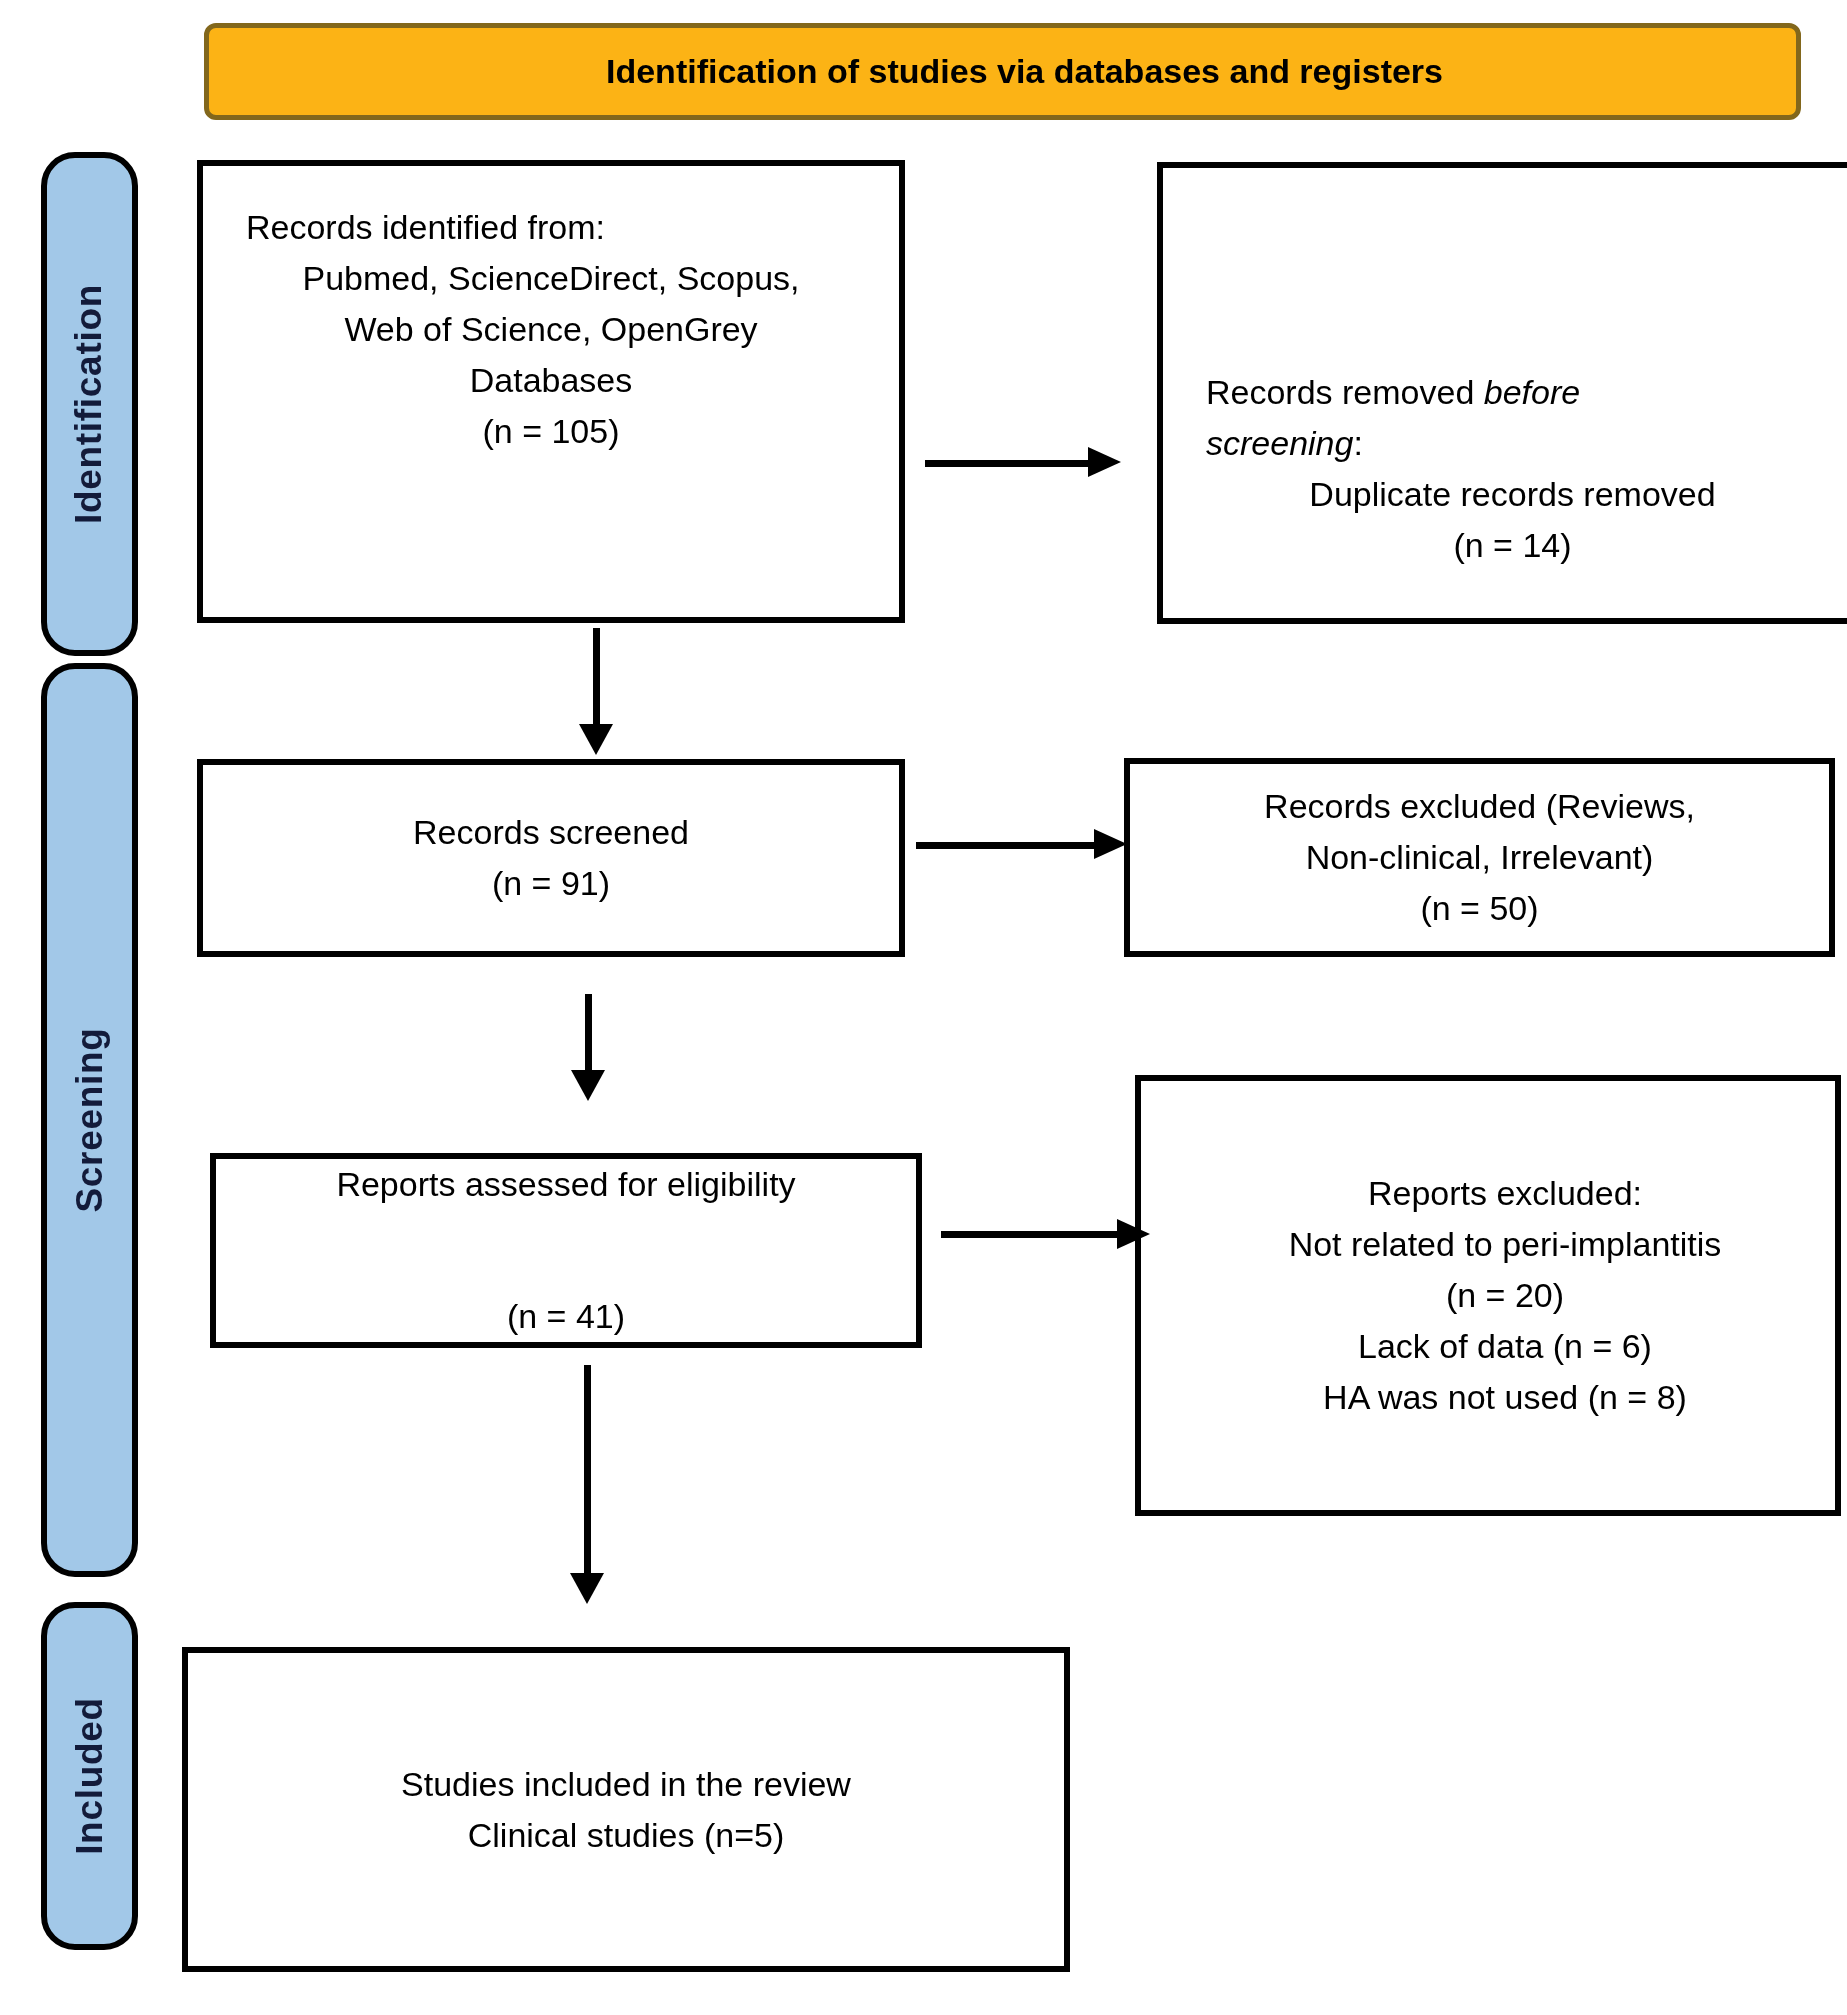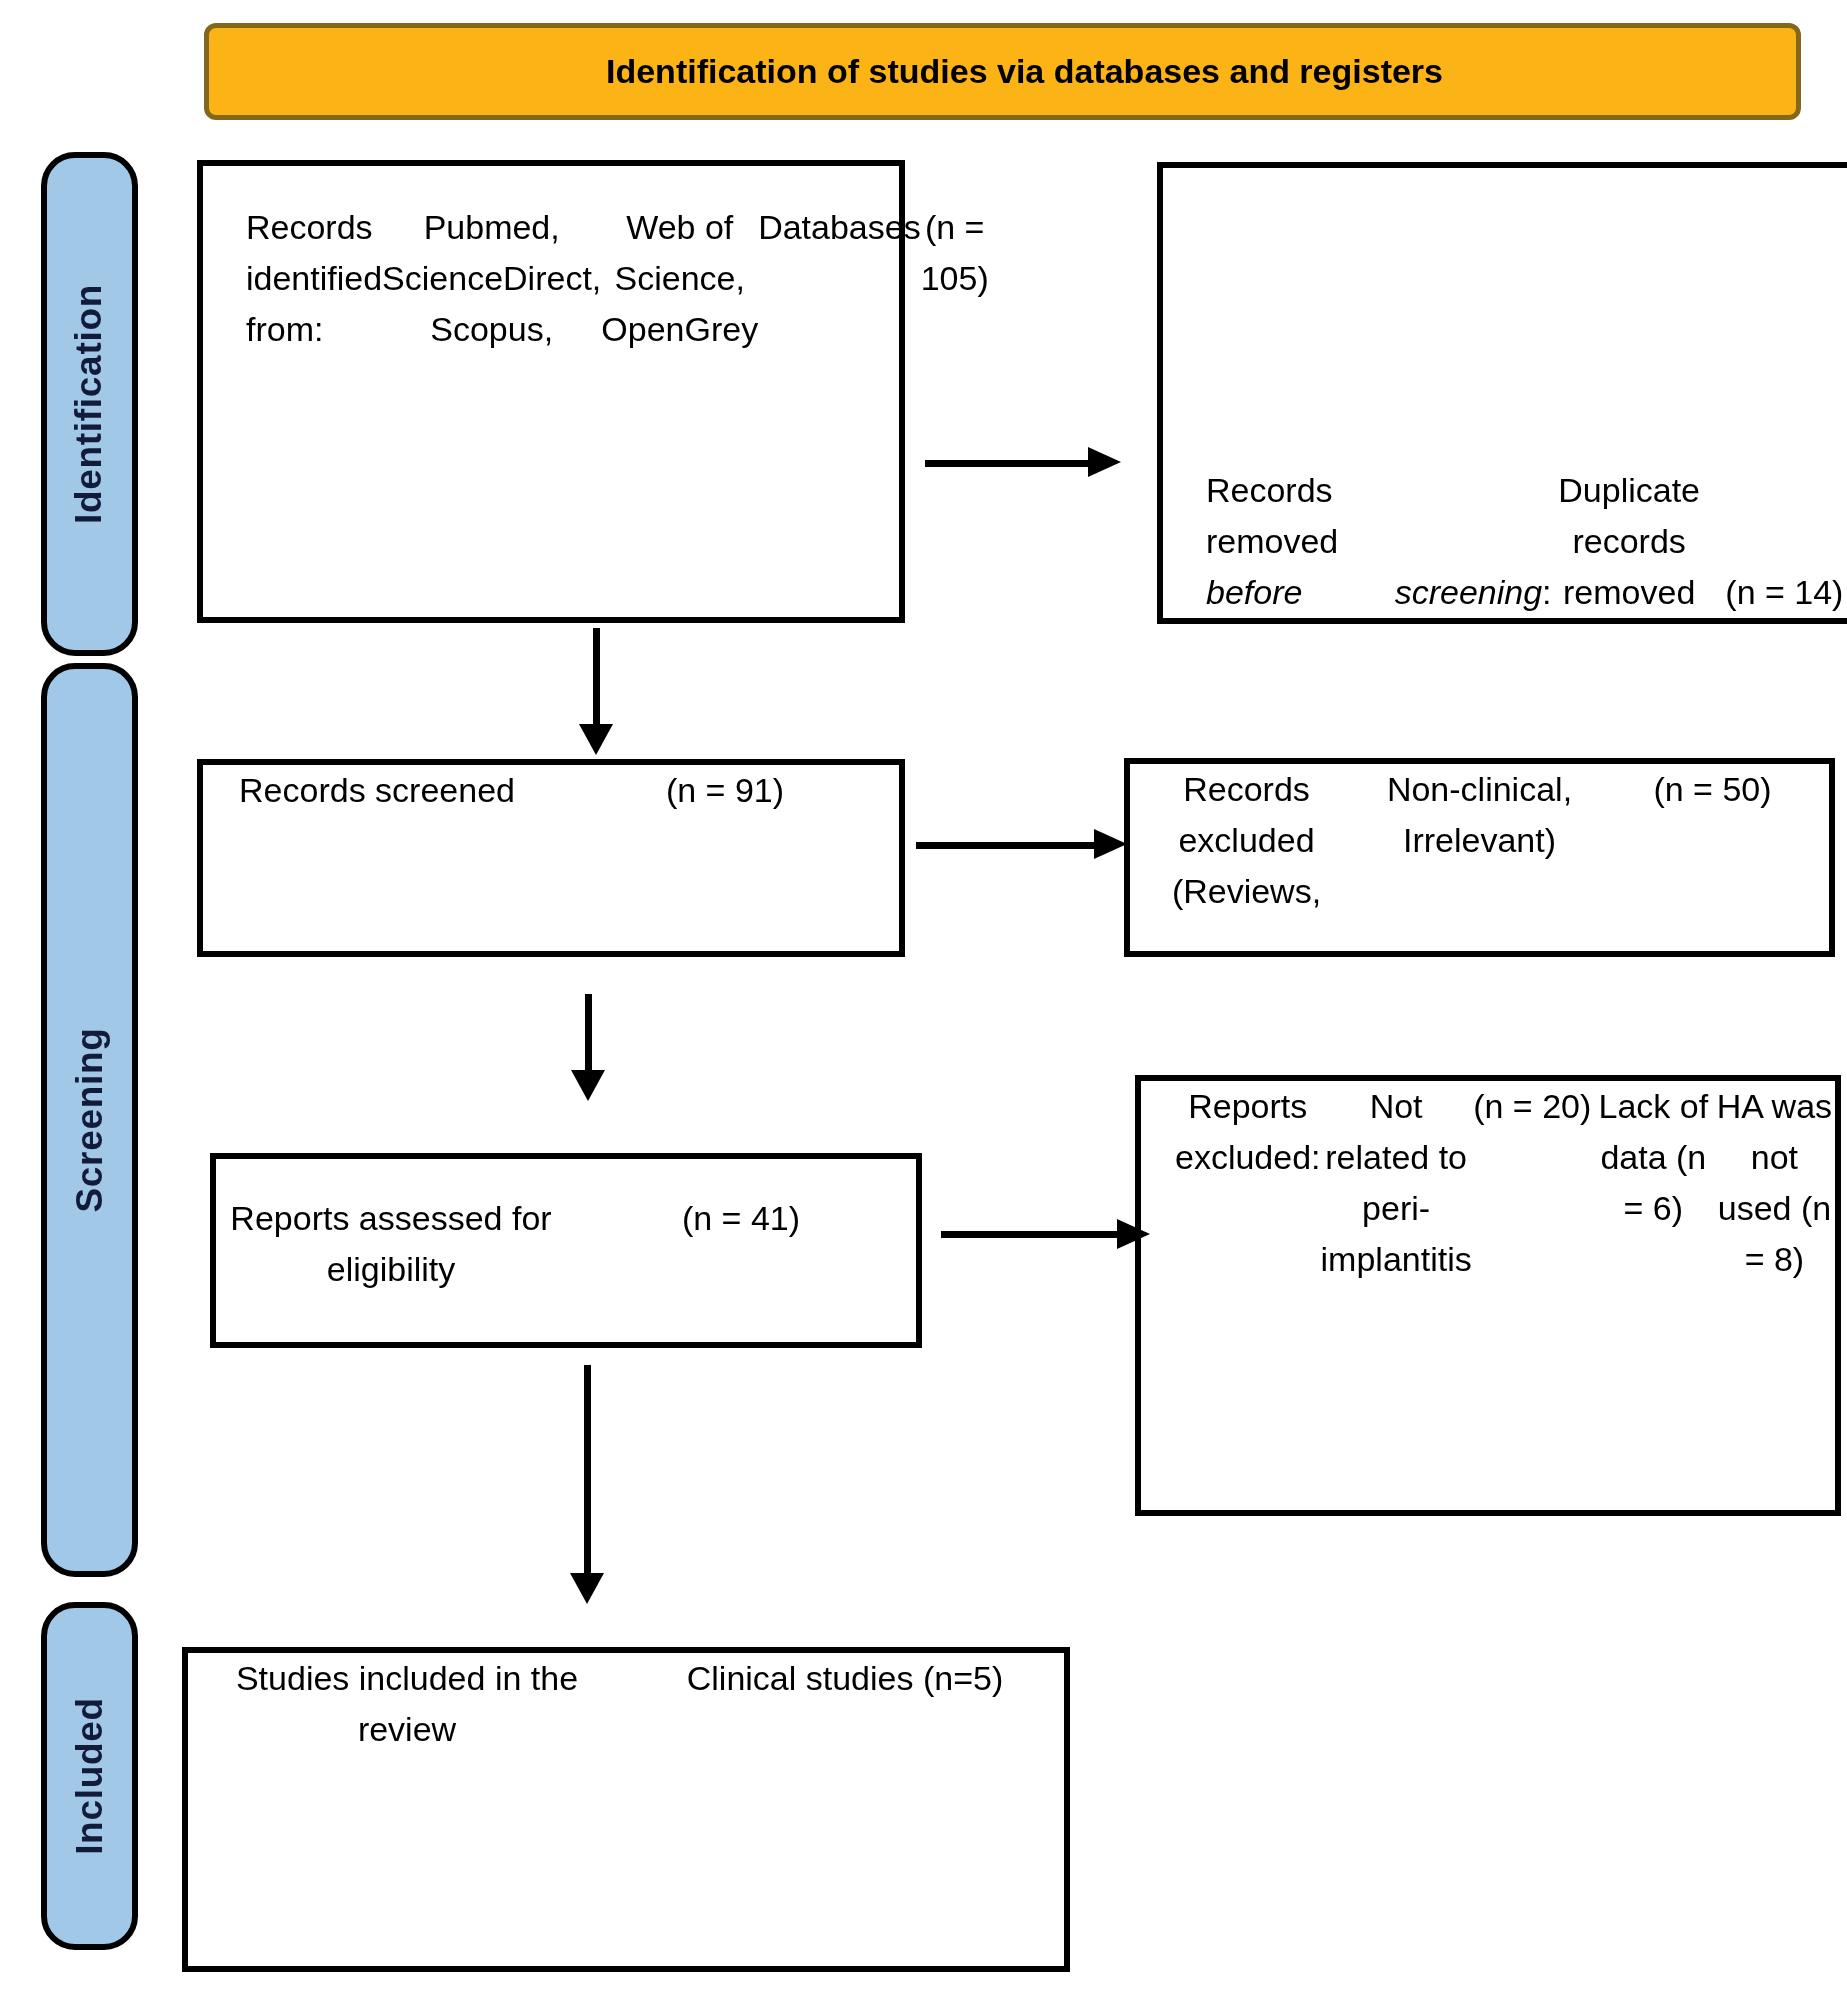--- a/index.html
+++ b/index.html
@@ -50,36 +50,36 @@
   .stage-included       { top: 1602px; height: 348px; }
 
   
   .box {
     position: absolute;
     background: #ffffff;
     border: 6px solid #000000;
     box-sizing: border-box;
     font-size: 34px;
     line-height: 51px;
-    display: flex; flex-direction: row;
+    display: flex; flex-direction: column;
     justify-content: center;
     text-align: center;
   }
   .box .line { width: 100%; }
   .box .line-left { text-align: left; padding-left: 43px; box-sizing: border-box; }
   .it { font-style: italic; }
 
   .box-identified { left: 197px;  top: 160px;  width: 708px;  height: 463px;
                     justify-content: flex-start; padding-top: 36px; }
   .box-removed    { left: 1157px; top: 162px;  width: 711px;  height: 462px;
                     justify-content: flex-start; padding-top: 199px; align-items: flex-end; }
   .box-screened   { left: 197px;  top: 759px; width: 708px;  height: 198px; }
   .box-excluded-records { left: 1124px; top: 758px; width: 711px; height: 199px; }
   .box-assessed   { left: 210px;  top: 1153px; width: 712px;  height: 195px;
-                    justify-content: flex-end; padding-top: 34px; }
+                    justify-content: space-between; }
   .box-excluded-reports { left: 1135px; top: 1075px; width: 706px; height: 441px; padding-left: 34px; }
   .box-included   { left: 182px;  top: 1647px; width: 888px; height: 325px; border-width: 6.7px; }
 
   
   .shaft-v { position: absolute; width: 6.7px;  background: #000000; }
   .shaft-h { position: absolute; height: 6.7px; background: #000000; }
   .head-down {
     position: absolute; width: 0; height: 0;
     border-left: 17px solid transparent;
     border-right: 17px solid transparent;

